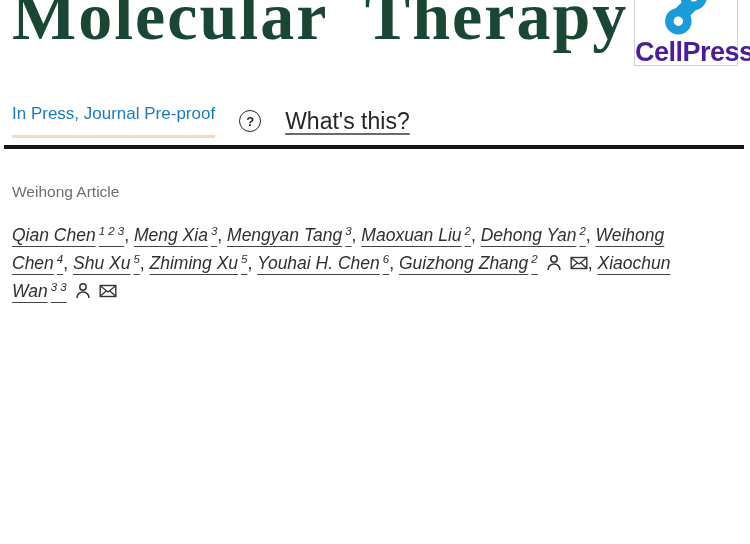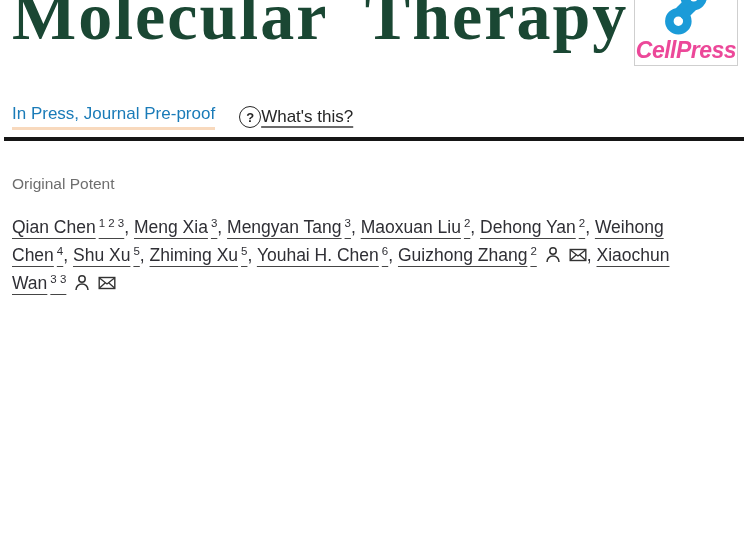--- a/index.html
+++ b/index.html
@@ -16,39 +16,39 @@
     font-size:68px;line-height:1;color:#1a4733;
     margin:-18px 0 0 0;letter-spacing:2px;word-spacing:20px;white-space:nowrap;
   }
   .logo-box{
     position:absolute;top:-4px;right:0;width:104px;height:88px;
     border:1px solid #cfcfcf;background:#fff;text-align:center;cursor:pointer;
     box-sizing:border-box;
   }
   .logo-box svg{margin-top:3px;}
   .logo-word{
-    font-size:23px;font-weight:700;color:#ec4899;margin-top:-3px;letter-spacing:-0.5px;font-style:italic;
+    font-size:27px;font-weight:700;color:#4c1d95;margin-top:-3px;letter-spacing:-0.5px;
   }
 
   
   .avail{font-size:16px;color:#2b2b2b;margin:8px 0 0 0;}
 
   .status-row{margin-top:38px;display:flex;align-items:center;}
   .in-press{
     color:#1a7bb8;font-size:17px;text-decoration:none;cursor:pointer;
-    border-bottom:3px solid #f8d9bd;padding-bottom:3px;
+    border-bottom:3px solid #f8d9bd;padding-bottom:11px;
   }
   .help{
     width:20px;height:20px;border:1.6px solid #262626;border-radius:50%;
     display:flex;align-items:center;justify-content:center;
     font-size:13px;font-weight:700;color:#262626;margin-left:24px;cursor:pointer;
     flex:0 0 auto;
   }
   .whats{
-    color:#262626;font-size:17px;cursor:pointer;
+    color:#262626;font-size:23px;margin-left:24px;cursor:pointer;
     text-decoration:underline;text-underline-offset:4px;
     text-decoration-thickness:1.5px;text-decoration-color:#6a6a6a;
   }
   .rule{
     margin:7px 0 0 -8px;width:740px;height:4px;
     background:linear-gradient(to bottom,#161616 0 1.6px,#6a6a6a 1.6px 2.3px,#161616 2.3px 4px);
   }
 
   
   .section-label{margin:34px 0 0 0;font-size:15.5px;color:#6e6e6e;}
@@ -56,21 +56,21 @@
     margin:6px 0 0 0;font-family:"Liberation Serif",serif;font-weight:500;
     font-size:40px;line-height:1.375;color:#1b1b1b;max-width:655px;letter-spacing:-0.2px;
   }
 
   
   .authors{
     margin-top:20px;font-size:17.5px;color:#2f2f35;line-height:28px;max-width:672px;
   }
   .a-link{
     text-decoration:underline;text-underline-offset:5px;
-    text-decoration-thickness:1px;text-decoration-color:#454545;cursor:pointer;
+    text-decoration-thickness:1px;text-decoration-color:#454545;cursor:pointer;font-style:italic;
   }
   .authors sup{font-size:11.5px;vertical-align:6px;margin-left:3px;line-height:0;}
   .icon-svg{vertical-align:-3px;margin-left:7px;cursor:pointer;}
 </style>
 </head>
 <body>
 
 <div class="page">
 
   <header>
@@ -91,21 +91,21 @@
 
 
   <div class="status-row">
     <a class="in-press">In Press, Journal Pre-proof</a>
     <span class="help">?</span>
     <a class="whats">What's this?</a>
   </div>
 
   <div class="rule"></div>
 
-  <p class="section-label">Original Potent</p>
+  <p class="section-label">Weihong Article</p>
 
 
   <div class="authors" id="author-list"><span><span class="a-link">Qian Chen<sup>1 2 3</sup></span></span>, <span><span class="a-link">Meng Xia<sup>3</sup></span></span>, <span><span class="a-link">Mengyan Tang<sup>3</sup></span></span>, <span><span class="a-link">Maoxuan Liu<sup>2</sup></span></span>, <span><span class="a-link">Dehong Yan<sup>2</sup></span></span>, <span><span class="a-link">Weihong Chen<sup>4</sup></span></span>, <span><span class="a-link">Shu Xu<sup>5</sup></span></span>, <span><span class="a-link">Zhiming Xu<sup>5</sup></span></span>, <span><span class="a-link">Youhai H. Chen<sup>6</sup></span></span>, <span><span class="a-link">Guizhong Zhang<sup>2</sup></span><svg class="icon-svg" width="18" height="18" viewBox="0 0 18 18">
           <circle cx="9" cy="5" r="3.2" fill="none" stroke="#333" stroke-width="1.5"></circle>
           <path d="M3 16c0-3.6 2.7-6 6-6s6 2.4 6 6" fill="none" stroke="#333" stroke-width="1.5"></path>
         </svg><svg class="icon-svg" width="18" height="18" viewBox="0 0 18 18">
           <rect x="1.2" y="3.5" width="15.6" height="11" fill="none" stroke="#333" stroke-width="1.4"></rect>
           <path d="M1.5 4 L9 10 L16.5 4 M1.5 14 L7.1 8.9 M16.5 14 L10.9 8.9" fill="none" stroke="#333" stroke-width="1.3"></path>
         </svg></span>, <span><span class="a-link">Xiaochun Wan<sup>3 3</sup></span><svg class="icon-svg" width="18" height="18" viewBox="0 0 18 18">
           <circle cx="9" cy="5" r="3.2" fill="none" stroke="#333" stroke-width="1.5"></circle>

